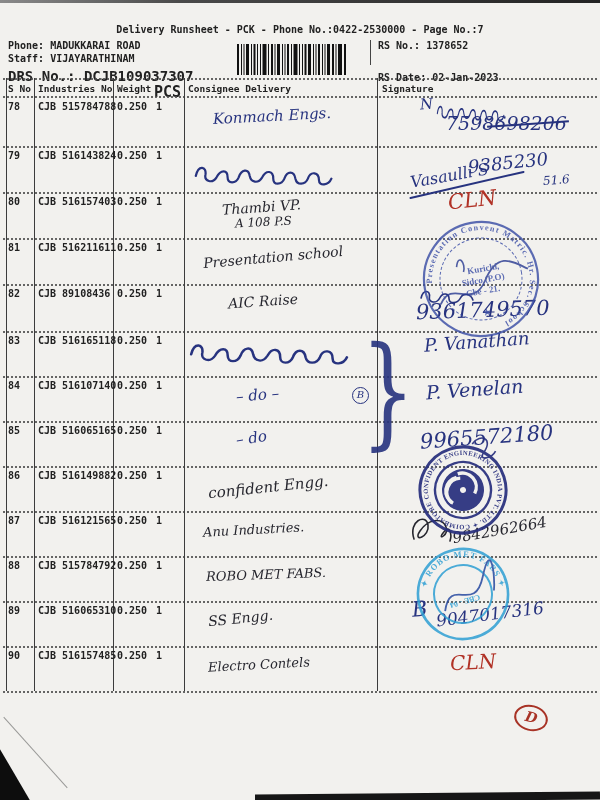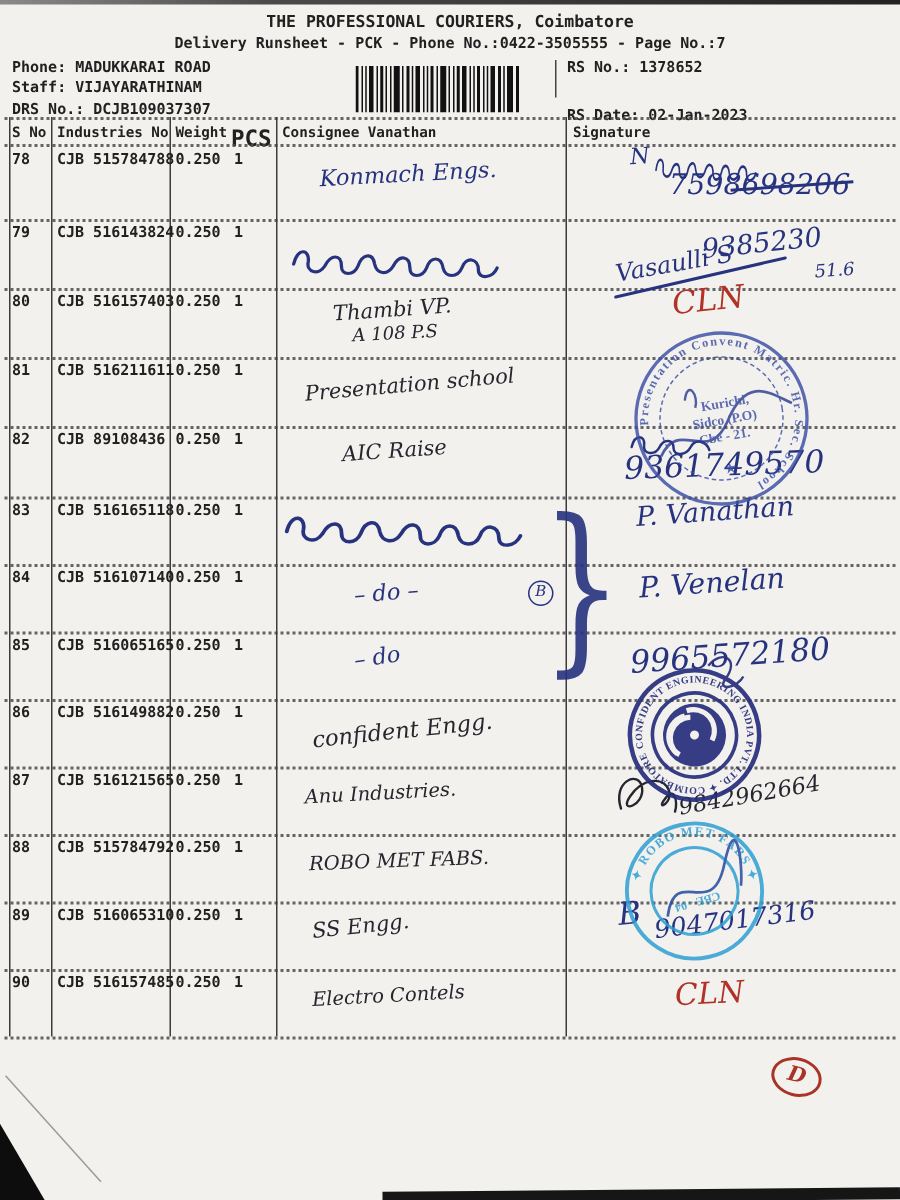--- a/index.html
+++ b/index.html
@@ -33,26 +33,25 @@
   #flourish-79{position:absolute;left:408px;top:184px;width:118px;height:2px;background:#27337f;transform:rotate(-13deg);border-radius:2px;}
   svg text{font-family:"Liberation Serif",serif;}
 </style>
 </head>
 <body>
 
 <div id="paper">
 
   <div id="top-strip"></div>
 
-  <div class="mono ctr" style="top:8px;font-size:11px;">THE PROFESSIONAL COURIERS, Coimbatore</div>
-  <div class="mono ctr" style="top:24px;font-size:10px;">Delivery Runsheet - PCK - Phone No.:0422-3505555 - Page No.:7</div>
+  <div class="mono ctr" style="top:24px;font-size:10px;">Delivery Runsheet - PCK - Phone No.:0422-2530000 - Page No.:7</div>
 
   <div class="mono" style="left:8px;top:40px;font-size:10px;"><span>Phone:</span> <span>MADUKKARAI ROAD</span></div>
   <div class="mono" style="left:8px;top:53px;font-size:10px;"><span>Staff:</span> <span>VIJAYARATHINAM</span></div>
-  <div class="mono" style="left:8px;top:68px;font-size:10px;text-align:right;"><span>DRS No.:</span> <span>DCJB109037307</span></div>
+  <div class="mono" style="left:8px;top:68px;font-size:14px;text-align:right;"><span>DRS No.:</span> <span>DCJB109037307</span></div>
 
   <div id="rs-divider"></div>
   <div class="mono" style="left:378px;top:40px;font-size:10px;"><span>RS No.:</span> <span>1378652</span></div>
   <div class="mono" style="left:378px;top:53px;font-size:10px;margin-top:19px;"><span>RS Date:</span> <span>02-Jan-2023</span></div>
 
   <svg id="barcode" style="position:absolute;left:237px;top:44px;" width="120" height="31">
       <rect x="0" y="0" width="2" height="31" fill="#111"></rect>
       <rect x="4" y="0" width="1" height="31" fill="#111"></rect>
       <rect x="6.5" y="0" width="1" height="31" fill="#111"></rect>
       <rect x="9" y="0" width="3" height="31" fill="#111"></rect>
@@ -83,21 +82,21 @@
       <rect x="95" y="0" width="2" height="31" fill="#111"></rect>
       <rect x="98.5" y="0" width="1" height="31" fill="#111"></rect>
       <rect x="101" y="0" width="4" height="31" fill="#111"></rect>
       <rect x="107" y="0" width="2" height="31" fill="#111"></rect>
     </svg>
 
   <div class="mono" style="left:8px;top:83px;font-size:9.5px;">S No</div>
   <div class="mono" style="left:38px;top:83px;font-size:9.5px;">Industries No</div>
   <div class="mono" style="left:117px;top:83px;font-size:9.5px;">Weight</div>
   <div class="mono" style="left:154px;top:83px;font-size:15px;">PCS</div>
-  <div class="mono" style="left:188px;top:83px;font-size:9.5px;">Consignee Vanathan</div>
+  <div class="mono" style="left:188px;top:83px;font-size:9.5px;">Consignee Delivery</div>
   <div class="mono" style="left:382px;top:83px;font-size:9.5px;">Signature</div>
 
   <div id="tbl"><div class="dline" style="top: 78px;"></div><div class="dline" style="top: 96px;"></div><div class="dline" style="top: 146px;"></div><div class="dline" style="top: 192px;"></div><div class="dline" style="top: 238px;"></div><div class="dline" style="top: 284px;"></div><div class="dline" style="top: 331px;"></div><div class="dline" style="top: 376px;"></div><div class="dline" style="top: 421px;"></div><div class="dline" style="top: 466px;"></div><div class="dline" style="top: 511px;"></div><div class="dline" style="top: 556px;"></div><div class="dline" style="top: 601px;"></div><div class="dline" style="top: 646px;"></div><div class="dline" style="top: 691px;"></div><div class="vline" style="left: 6px;"></div><div class="vline" style="left: 34px;"></div><div class="vline" style="left: 113px;"></div><div class="vline" style="left: 184px;"></div><div class="vline" style="left: 377px;"></div><span class="mono" style="left: 8px; top: 101px; font-size: 10px;">78</span><span class="mono" style="left: 38px; top: 101px; font-size: 10px;">CJB 515784788</span><span class="mono" style="left: 117px; top: 101px; font-size: 10px;">0.250</span><span class="mono" style="left: 156px; top: 101px; font-size: 10px;">1</span><span class="hw ink-blue" style="left: 213px; top: 109px; font-size: 15px; transform: rotate(-3deg);">Konmach Engs.</span><span class="hw ink-blue" style="left: 420px; top: 97px; font-size: 15px; transform: rotate(-4deg);">N</span><svg width="76" height="20" viewBox="0 0 112 18" preserveAspectRatio="none" style="position: absolute; left: 436px; top: 100px; overflow: visible;">
         <path d="M2,12 c2,-9 8,-7 7,-1 c-1,5 5,7 8,2 c3,-6 8,-6 8,0 c0,5 6,5 8,0 c2,-6 7,-7 8,-1 c1,5 6,6 9,1 c3,-6 8,-5 8,1 c0,5 6,5 8,0 c2,-6 7,-6 8,0 c1,5 7,5 9,0 c2,-6 8,-5 8,1 c0,5 7,4 9,-1" fill="none" stroke="#27337f" stroke-width="1.6" stroke-linecap="round"></path>
       </svg><span class="hw ink-blue strike-part" style="left: 446px; top: 114px; font-size: 19px; transform: rotate(-3deg);">7598698206</span><span class="mono" style="left: 8px; top: 150px; font-size: 10px;">79</span><span class="mono" style="left: 38px; top: 150px; font-size: 10px;">CJB 516143824</span><span class="mono" style="left: 117px; top: 150px; font-size: 10px;">0.250</span><span class="mono" style="left: 156px; top: 150px; font-size: 10px;">1</span><svg width="155" height="24" viewBox="0 0 112 18" preserveAspectRatio="none" style="position: absolute; left: 193px; top: 160px; overflow: visible;">
         <path d="M2,12 c2,-9 8,-7 7,-1 c-1,5 5,7 8,2 c3,-6 8,-6 8,0 c0,5 6,5 8,0 c2,-6 7,-7 8,-1 c1,5 6,6 9,1 c3,-6 8,-5 8,1 c0,5 6,5 8,0 c2,-6 7,-6 8,0 c1,5 7,5 9,0 c2,-6 8,-5 8,1 c0,5 7,4 9,-1" fill="none" stroke="#27337f" stroke-width="1.6" stroke-linecap="round"></path>
       </svg><span class="hw ink-blue" style="left: 410px; top: 168px; font-size: 16px; transform: rotate(-10deg);">Vasaulli S</span><span class="hw ink-blue" style="left: 468px; top: 154px; font-size: 18px; transform: rotate(-6deg);">9385230</span><span class="hw ink-blue" style="left: 543px; top: 174px; font-size: 12px; transform: rotate(-4deg);">51.6</span><span class="mono" style="left: 8px; top: 196px; font-size: 10px;">80</span><span class="mono" style="left: 38px; top: 196px; font-size: 10px;">CJB 516157403</span><span class="mono" style="left: 117px; top: 196px; font-size: 10px;">0.250</span><span class="mono" style="left: 156px; top: 196px; font-size: 10px;">1</span><span class="hw ink-black" style="left: 222px; top: 200px; font-size: 14px; transform: rotate(-4deg);">Thambi VP.</span><span class="hw ink-black" style="left: 235px; top: 216px; font-size: 12px; transform: rotate(-3deg);">A 108 P.S</span><span class="hw ink-red" style="left: 448px; top: 190px; font-size: 21px; transform: rotate(-6deg);">CLN</span><span class="mono" style="left: 8px; top: 242px; font-size: 10px;">81</span><span class="mono" style="left: 38px; top: 242px; font-size: 10px;">CJB 516211611</span><span class="mono" style="left: 117px; top: 242px; font-size: 10px;">0.250</span><span class="mono" style="left: 156px; top: 242px; font-size: 10px;">1</span><span class="hw ink-black" style="left: 203px; top: 250px; font-size: 14px; transform: rotate(-5deg);">Presentation school</span><span class="mono" style="left: 8px; top: 288px; font-size: 10px;">82</span><span class="mono" style="left: 38px; top: 288px; font-size: 10px;">CJB 89108436</span><span class="mono" style="left: 117px; top: 288px; font-size: 10px;">0.250</span><span class="mono" style="left: 156px; top: 288px; font-size: 10px;">1</span><span class="hw ink-black" style="left: 228px; top: 294px; font-size: 14px; transform: rotate(-4deg);">AIC Raise</span><svg width="58" height="18" viewBox="0 0 56 18" preserveAspectRatio="none" style="position: absolute; left: 418px; top: 286px; overflow: visible;">
         <path d="M3,12 c2,-9 9,-8 8,-1 c-1,6 7,7 10,1 c3,-6 9,-5 9,1 c0,5 8,5 11,-1 c3,-6 10,-4 12,2" fill="none" stroke="#27337f" stroke-width="1.6" stroke-linecap="round"></path>
       </svg><span class="hw ink-blue" style="left: 416px; top: 300px; font-size: 21px; transform: rotate(-2deg);">9361749570</span><span class="mono" style="left: 8px; top: 335px; font-size: 10px;">83</span><span class="mono" style="left: 38px; top: 335px; font-size: 10px;">CJB 516165118</span><span class="mono" style="left: 117px; top: 335px; font-size: 10px;">0.250</span><span class="mono" style="left: 156px; top: 335px; font-size: 10px;">1</span><svg width="178" height="26" viewBox="0 0 112 18" preserveAspectRatio="none" style="position: absolute; left: 188px; top: 337px; overflow: visible;">
         <path d="M2,12 c2,-9 8,-7 7,-1 c-1,5 5,7 8,2 c3,-6 8,-6 8,0 c0,5 6,5 8,0 c2,-6 7,-7 8,-1 c1,5 6,6 9,1 c3,-6 8,-5 8,1 c0,5 6,5 8,0 c2,-6 7,-6 8,0 c1,5 7,5 9,0 c2,-6 8,-5 8,1 c0,5 7,4 9,-1" fill="none" stroke="#27337f" stroke-width="1.6" stroke-linecap="round"></path>

